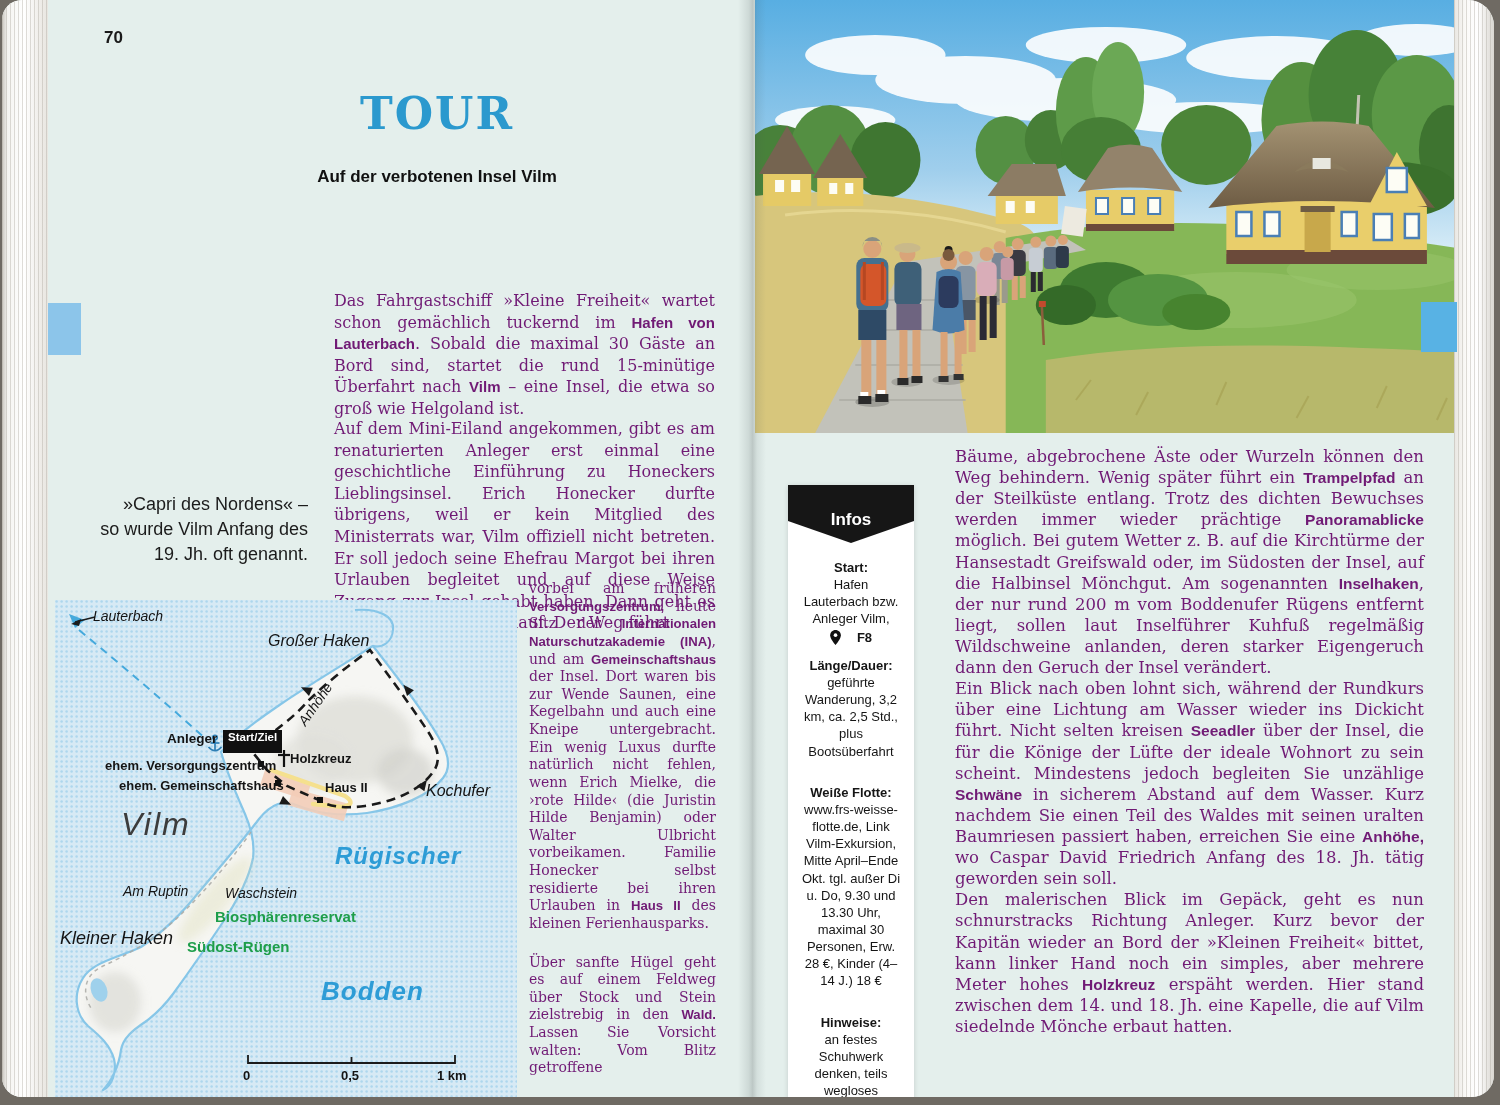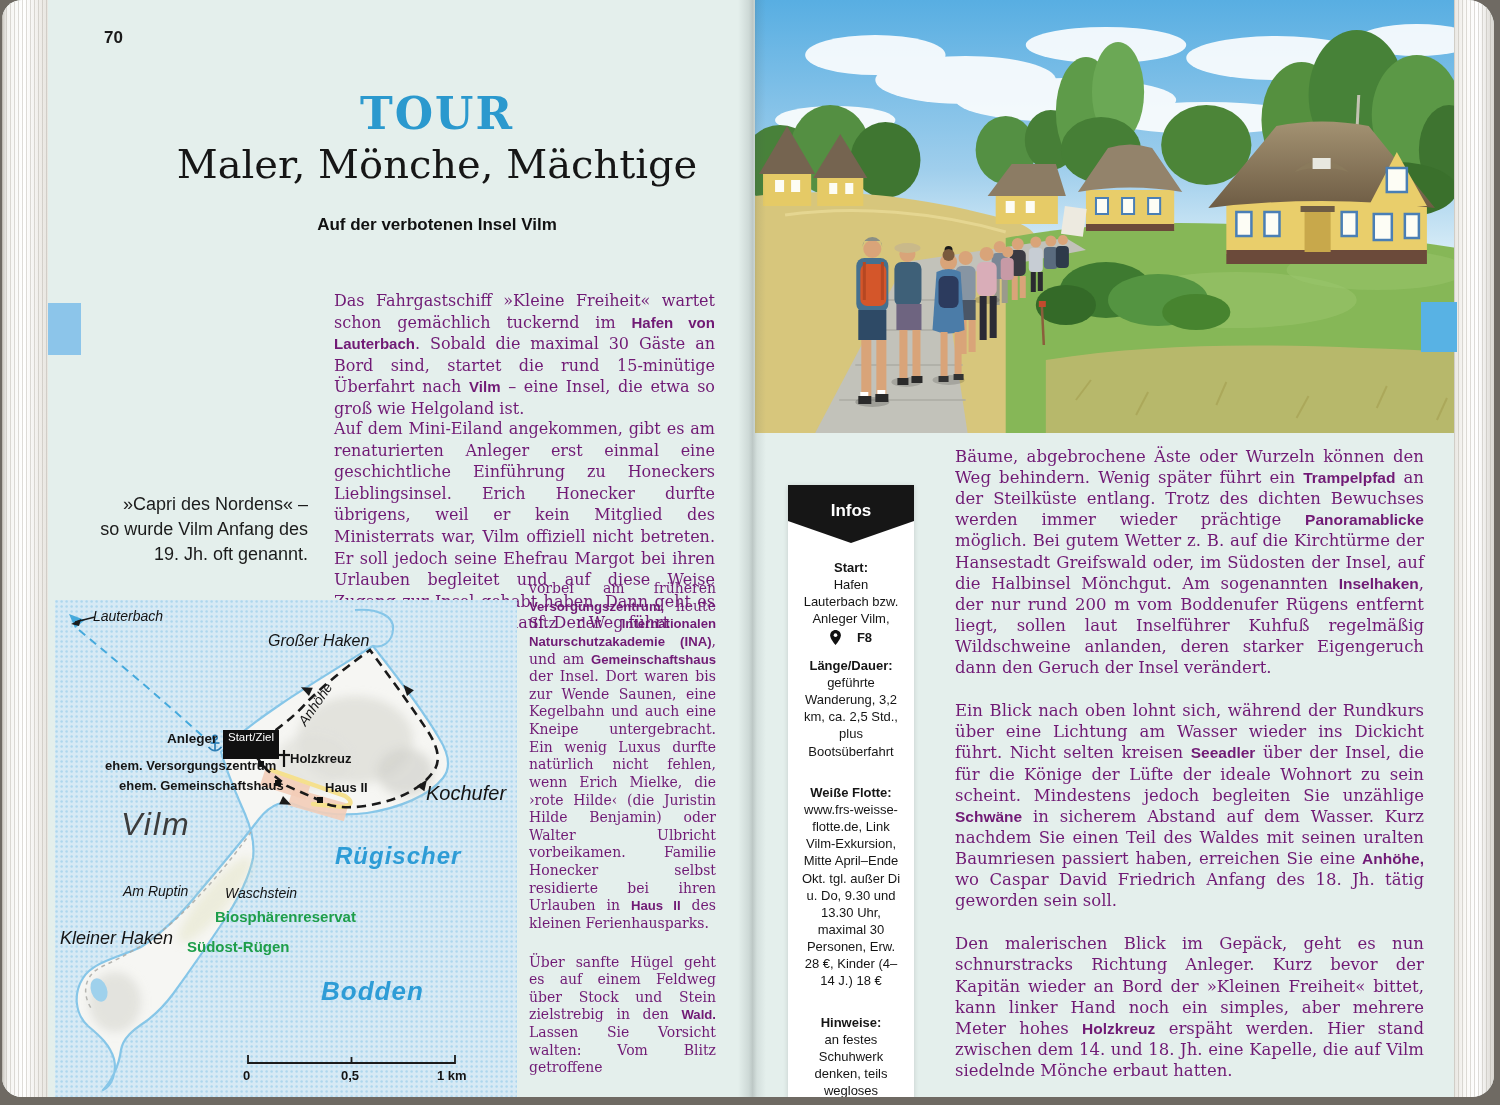--- a/index.html
+++ b/index.html
@@ -36,51 +36,50 @@
   
   .map{position:absolute;left:53px;top:600px;width:462px;height:497px;}
   .map svg{position:absolute;left:0;top:0;}
   .maplabels{position:absolute;left:0;top:0;width:100%;height:100%;pointer-events:none;}
   .ml{position:absolute;white-space:nowrap;color:#141414;}
   .ml.it{font-style:italic;font-size:14px;}
   .ml.poi{font-weight:700;font-size:13px;}
   .ml.green{font-weight:700;font-size:15px;color:var(--map_green,#1e9e4a);}
   .ml.blue-big{font-style:italic;font-weight:700;font-size:24px;color:var(--map_label_blue,#2d9cd6);letter-spacing:1px;}
   .ml.vilm{font-style:italic;font-size:32px;color:#3c3c3c;letter-spacing:2px;}
-  .ml.badge{background:#101010;color:#fff;font-weight:400;font-size:11.5px;padding:1px 5px 16px;}
+  .ml.badge{background:#101010;color:#fff;font-weight:700;font-size:11.5px;padding:1px 5px 10px;}
   .ml.scalelab{font-size:13px;font-weight:700;}
   
   .photo{position:absolute;left:753px;top:0;width:702px;height:433px;overflow:hidden;z-index:1;}
   
   .infos{position:absolute;left:786px;top:485px;width:126px;background:#ffffff;z-index:2;
          box-shadow:0 1px 5px rgba(0,0,0,.14);padding-bottom:20px;}
   .infos-banner{height:58px;background:#161616;clip-path:polygon(0 0,100% 0,100% 62%,50% 100%,0 62%);
                 display:flex;justify-content:center;}
-  .infos-banner span{color:#fff;font-weight:700;font-size:17px;margin-top:16px;text-align:center;}
+  .infos-banner span{color:#fff;font-weight:700;font-size:17px;margin-top:25px;text-align:center;}
   .infos-body{padding:16px 12px 0;text-align:center;font-size:13px;line-height:1.32;color:#151515;
               overflow-wrap:anywhere;}
   .info-label{font-weight:700;margin-top:11px;}
   .info-label.gap{margin-top:24px;}
   .info-label:first-child{margin-top:0;}
   .info-pin{display:flex;justify-content:center;align-items:center;gap:16px;font-weight:700;margin:1px 0;}
   
   .rcol{position:absolute;left:953px;top:446px;width:469px;font-size:16.5px;line-height:1.28;}
-  .rcol .para+.para{margin-top:22px;}
+  .rcol .para+.para{}
 </style>
 </head>
 <body>
 
 <div class="book">
 
   <div>
     <div class="pageno">70</div>
 
     <div class="header">
       <div class="kicker">TOUR</div>
-      <div class="title">Maler, Mönche, Mächtige</div>
       <div class="subtitle">Auf der verbotenen Insel Vilm</div>
     </div>
 
     <div class="margin-note">»Capri des Nordens« – so wurde Vilm Anfang des 19. Jh. oft genannt.</div>
 
     <div class="serif rich lp1"><span>Das Fahrgastschiff »Kleine Freiheit« wartet schon gemächlich tuckernd im </span><span class="b">Hafen von Lauterbach</span><span>. Sobald die maximal 30 Gäste an Bord sind, startet die rund 15-minütige Überfahrt nach </span><span class="b">Vilm</span><span> – eine Insel, die etwa so groß wie Helgoland ist.</span></div>
     <div class="serif lp2">Auf dem Mini-Eiland angekommen, gibt es am renaturierten Anleger erst einmal eine geschichtliche Einführung zu Honeckers Lieblingsinsel. Erich Honecker durfte übrigens, weil er kein Mitglied des Ministerrats war, Vilm offiziell nicht betreten. Er soll jedoch seine Ehefrau Margot bei ihren Urlauben begleitet und auf diese Weise Zugang zur Insel gehabt haben. Dann geht es einen kleinen Berg hinauf. Der Weg führt</div>
     <div class="lcol">
       <div class="serif rich para"><span>vorbei am früheren </span><span class="b">Versorgungszentrum,</span><span> heute Sitz der </span><span class="b">Internationalen Naturschutzakademie (INA)</span><span>, und am </span><span class="b">Gemeinschaftshaus</span><span> der Insel. Dort waren bis zur Wende Saunen, eine Kegelbahn und auch eine Kneipe untergebracht. Ein wenig Luxus durfte natürlich nicht fehlen, wenn Erich Mielke, die ›rote Hilde‹ (die Juristin Hilde Benjamin) oder Walter Ulbricht vorbeikamen. Familie Honecker selbst residierte bei ihren Urlauben in </span><span class="b">Haus II</span><span> des kleinen Ferienhausparks.</span></div>
       <div class="serif rich para"><span>Über sanfte Hügel geht es auf einem Feldweg über Stock und Stein zielstrebig in den </span><span class="b">Wald.</span><span> Lassen Sie Vorsicht walten: Vom Blitz getroffene</span></div>
@@ -168,21 +167,21 @@
       <div class="maplabels">
         <div class="ml it" style="left:38px;top:8px">Lauterbach</div>
         <div class="ml it" style="left:213px;top:32px;font-size:16px">Großer Haken</div>
         <div class="ml it" style="left:236px;top:96px;transform:rotate(-55deg)">Anhöhe</div>
         <div class="ml poi" style="left:112px;top:131px;font-weight:600;font-size:13.5px">Anleger</div>
         <div class="ml badge" style="left:168px;top:130px">Start/Ziel</div>
         <div class="ml poi" style="left:50px;top:158px;width:150px;text-align:right">ehem. Versorgungszentrum</div>
         <div class="ml poi" style="left:64px;top:178px;width:148px;text-align:right">ehem. Gemeinschaftshaus</div>
         <div class="ml poi" style="left:235px;top:151px">Holzkreuz</div>
         <div class="ml poi" style="left:270px;top:180px">Haus II</div>
-        <div class="ml it" style="left:371px;top:182px;font-size:20px">Kochufer</div>
+        <div class="ml it" style="left:371px;top:182px;font-size:16px">Kochufer</div>
         <div class="ml vilm" style="left:66px;top:206px">Vilm</div>
         <div class="ml blue-big" style="left:280px;top:242px">Rügischer</div>
         <div class="ml it" style="left:68px;top:283px">Am Ruptin</div>
         <div class="ml it" style="left:170px;top:285px">Waschstein</div>
         <div class="ml green" style="left:160px;top:308px">Biosphärenreservat</div>
         <div class="ml it" style="left:5px;top:328px;font-size:18px">Kleiner Haken</div>
         <div class="ml green" style="left:132px;top:338px">Südost-Rügen</div>
         <div class="ml blue-big" style="left:266px;top:376px;font-size:26px">Bodden</div>
         <div class="ml scalelab" style="left:188px;top:468px">0</div>
         <div class="ml scalelab" style="left:286px;top:468px">0,5</div>

